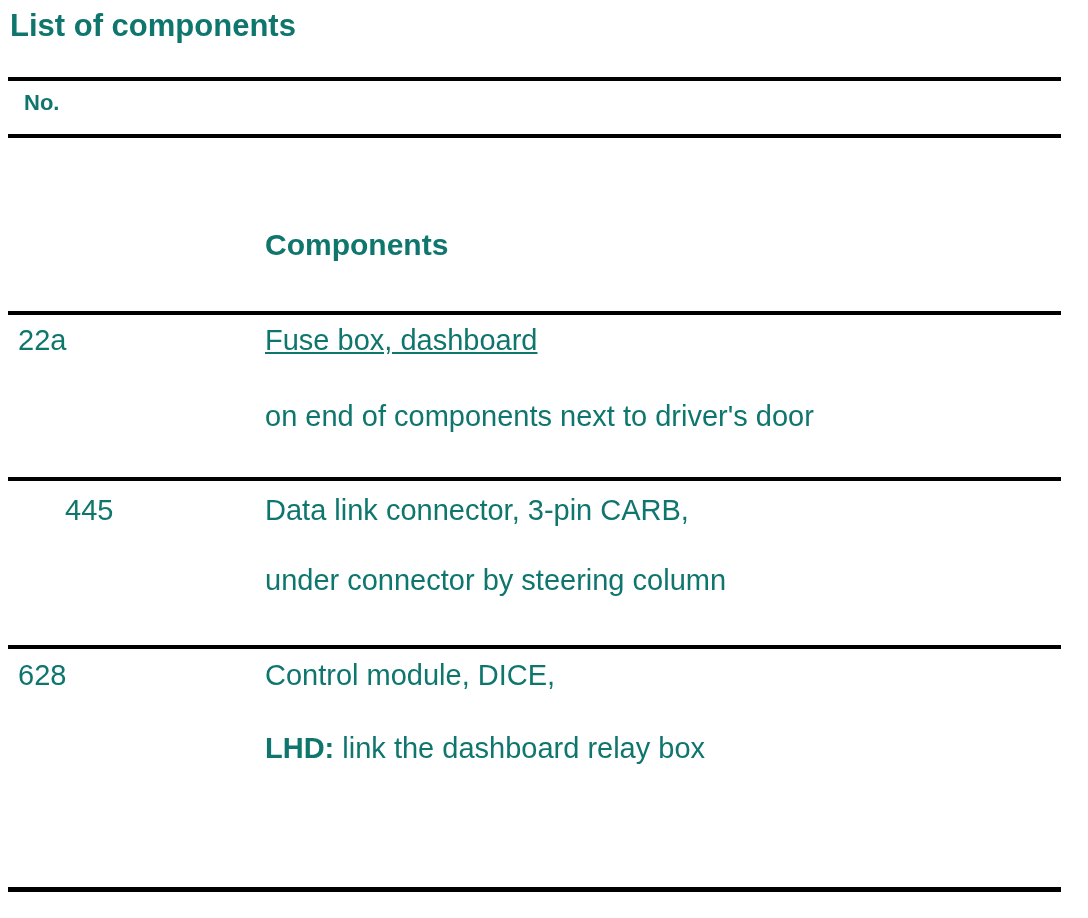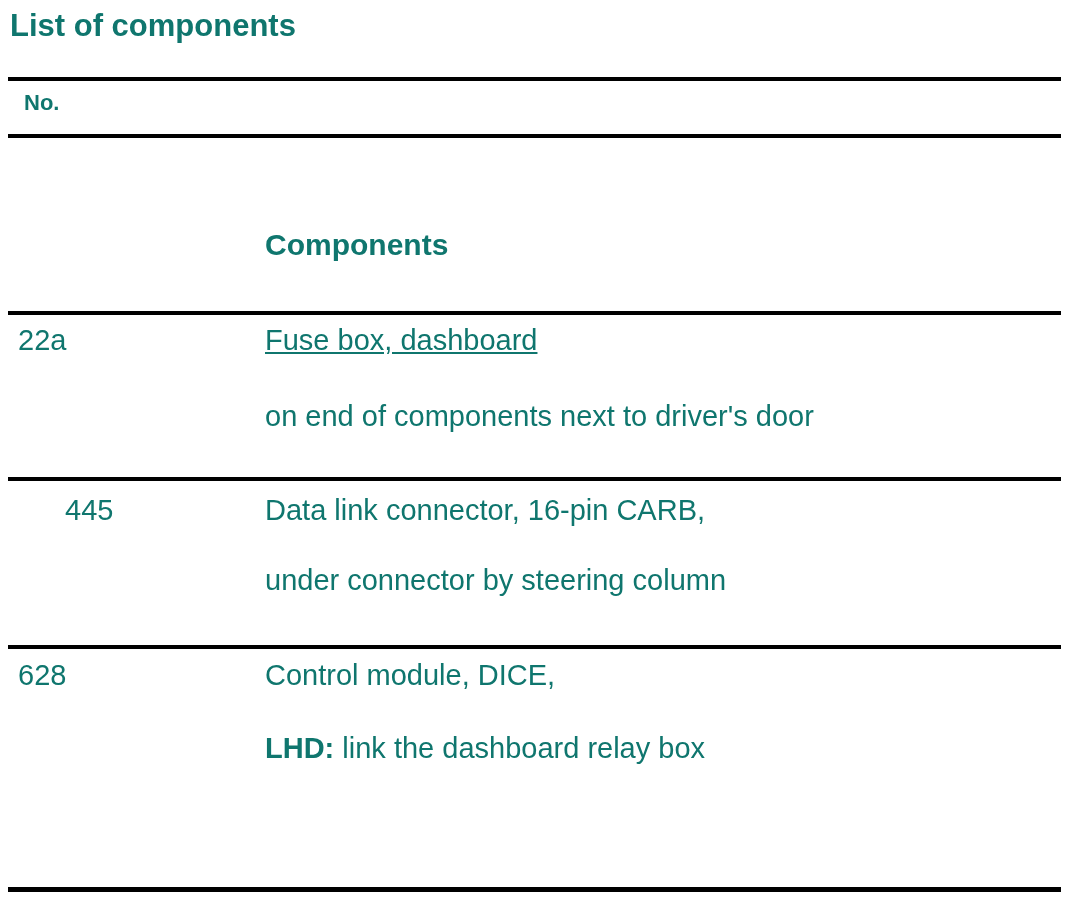--- a/index.html
+++ b/index.html
@@ -85,21 +85,21 @@
   <div class="table-row">
     <div class="cell" style="left:18px; top:326px;">22a</div>
     <div class="cell" style="left:265px; top:326px;text-decoration:underline;">Fuse box, dashboard</div>
     <div class="cell" style="left:265px; top:402px;">on end of components next to driver's door</div>
   </div>
 
   <div class="rule" style="top:477px;"></div>
 
   <div class="table-row">
     <div class="cell" style="left:18px; top:496px;margin-left:47px;">445</div>
-    <div class="cell" style="left:265px; top:496px;">Data link connector, 16-pin CARB,</div>
+    <div class="cell" style="left:265px; top:496px;">Data link connector, 3-pin CARB,</div>
     <div class="cell" style="left:265px; top:566px;">under connector by steering column</div>
   </div>
 
   <div class="rule" style="top:645px;"></div>
 
   <div class="table-row">
     <div class="cell" style="left:18px; top:661px;">628</div>
     <div class="cell" style="left:265px; top:661px;">Control module, DICE,</div>
     <div class="cell" style="left:265px; top:734px;"><span class="bold-prefix">LHD:</span><span> link the dashboard relay box</span></div>
   </div>

